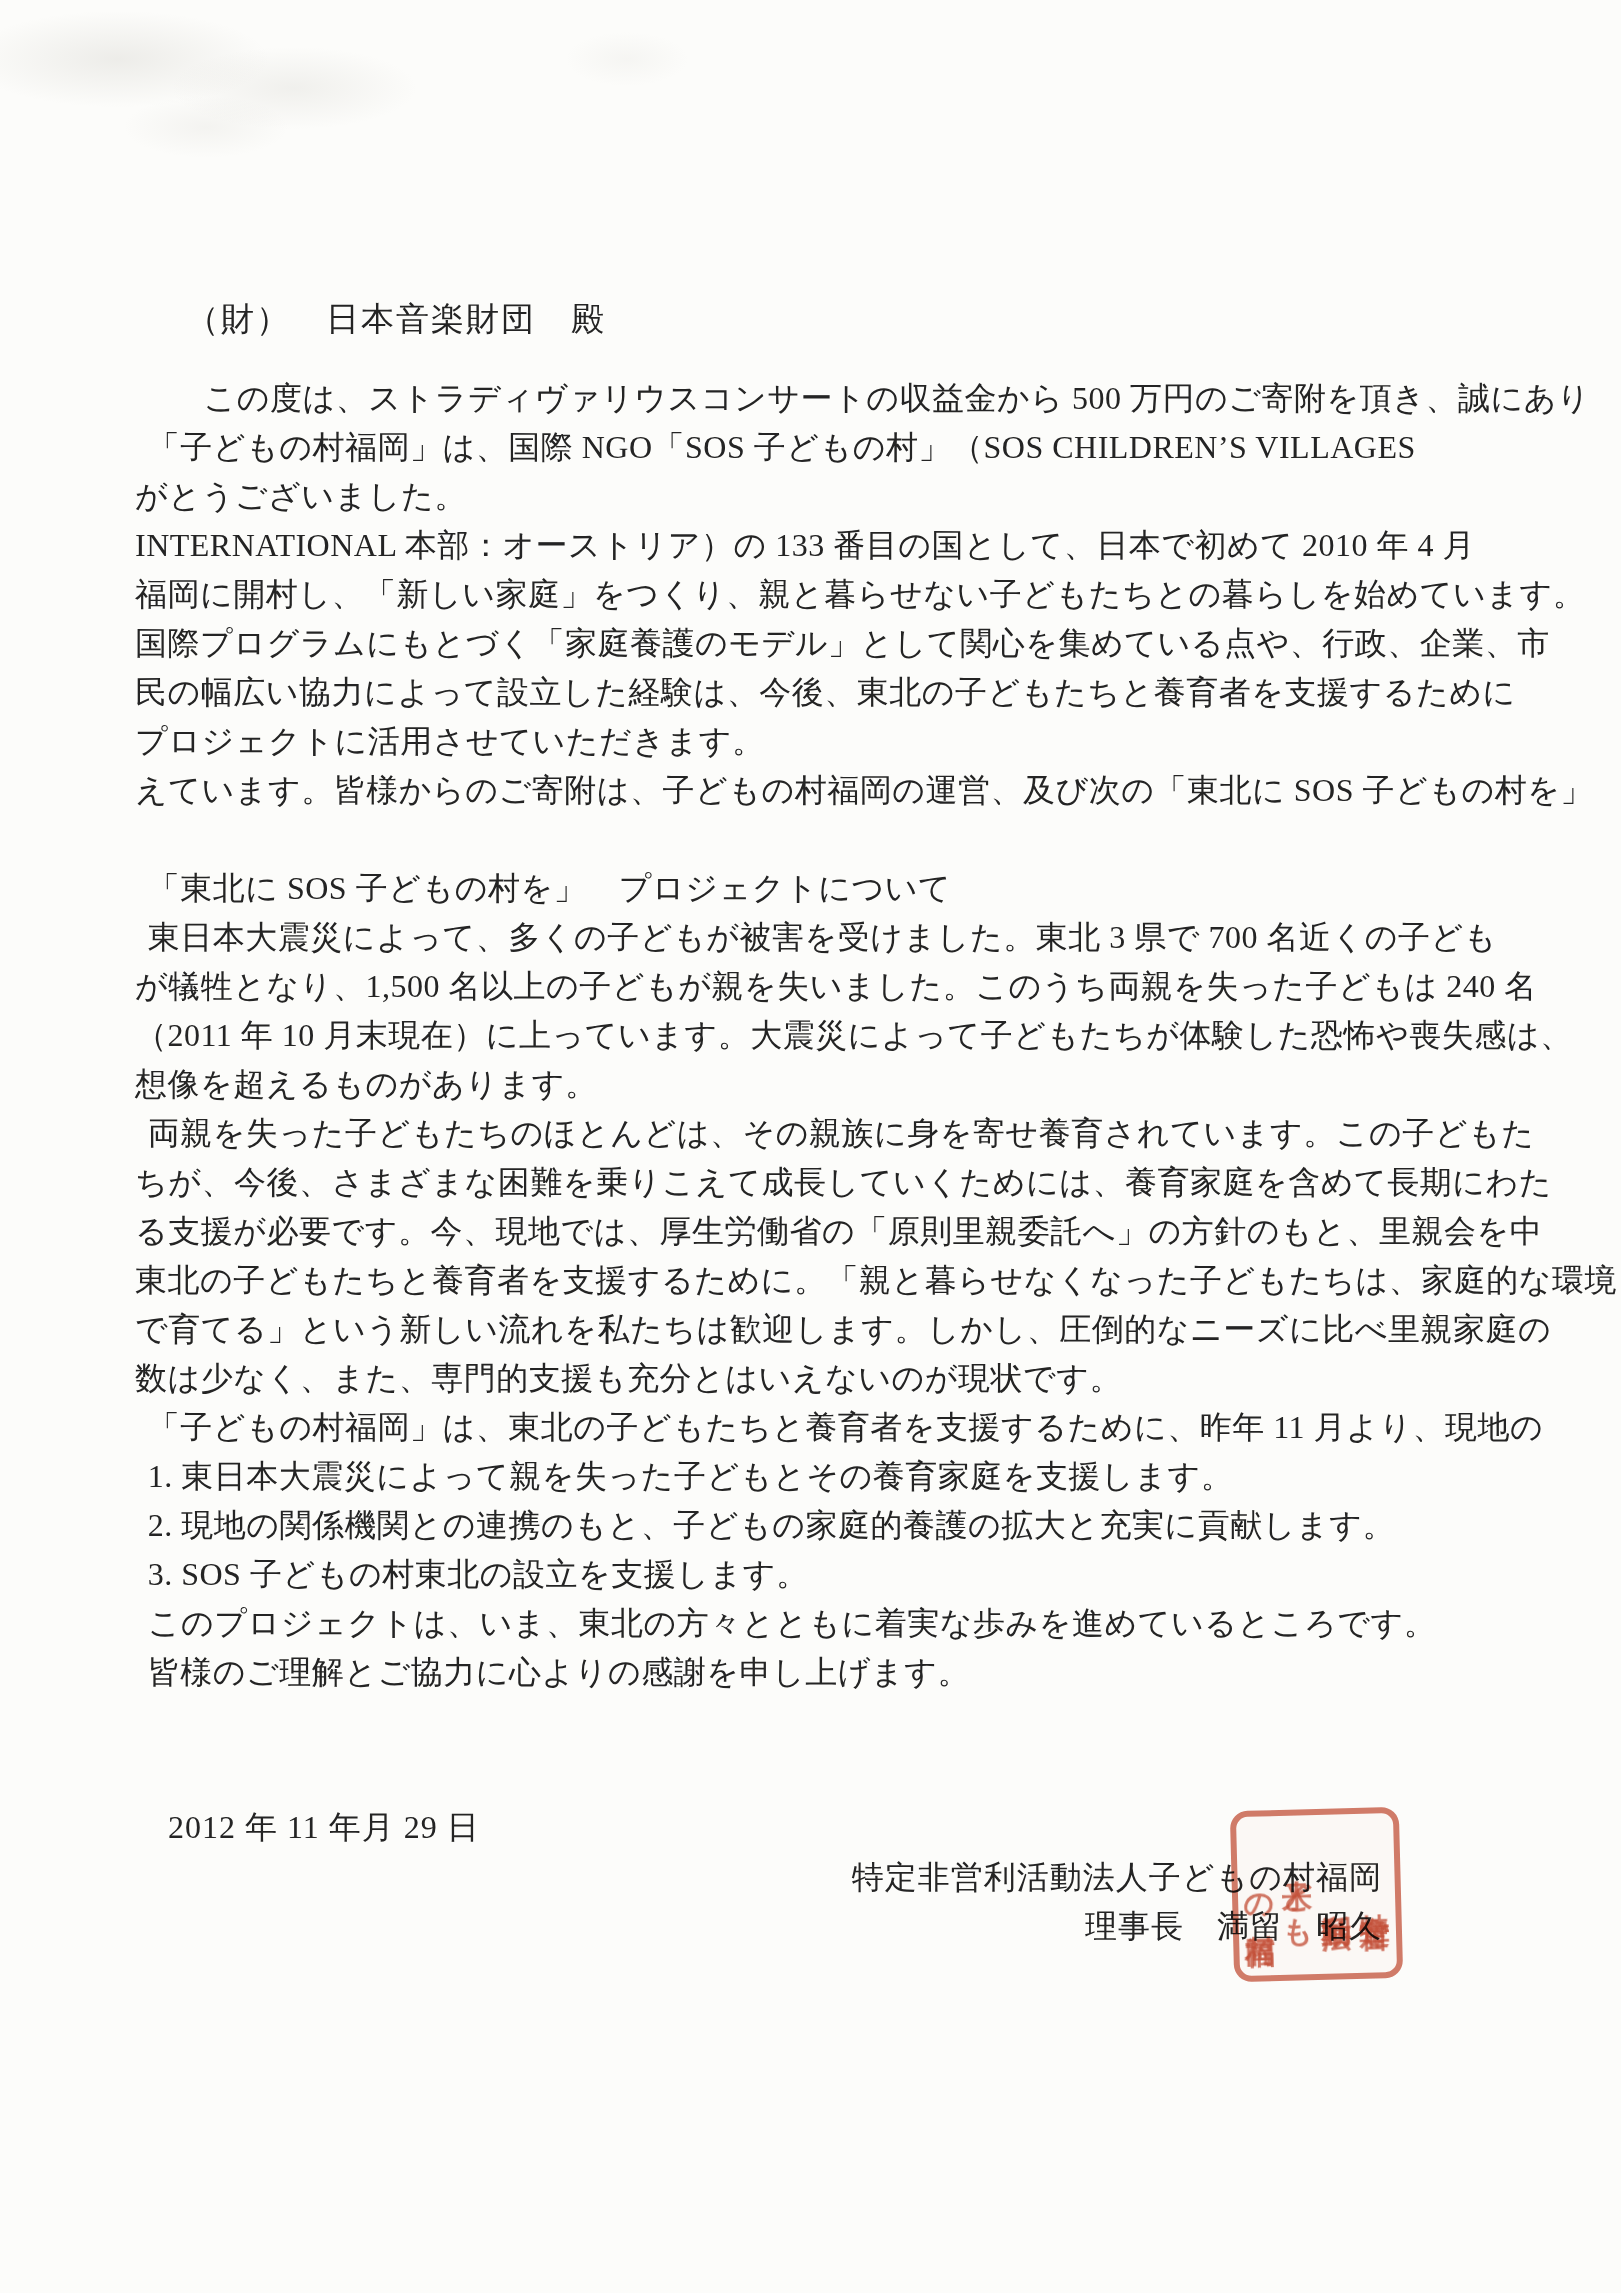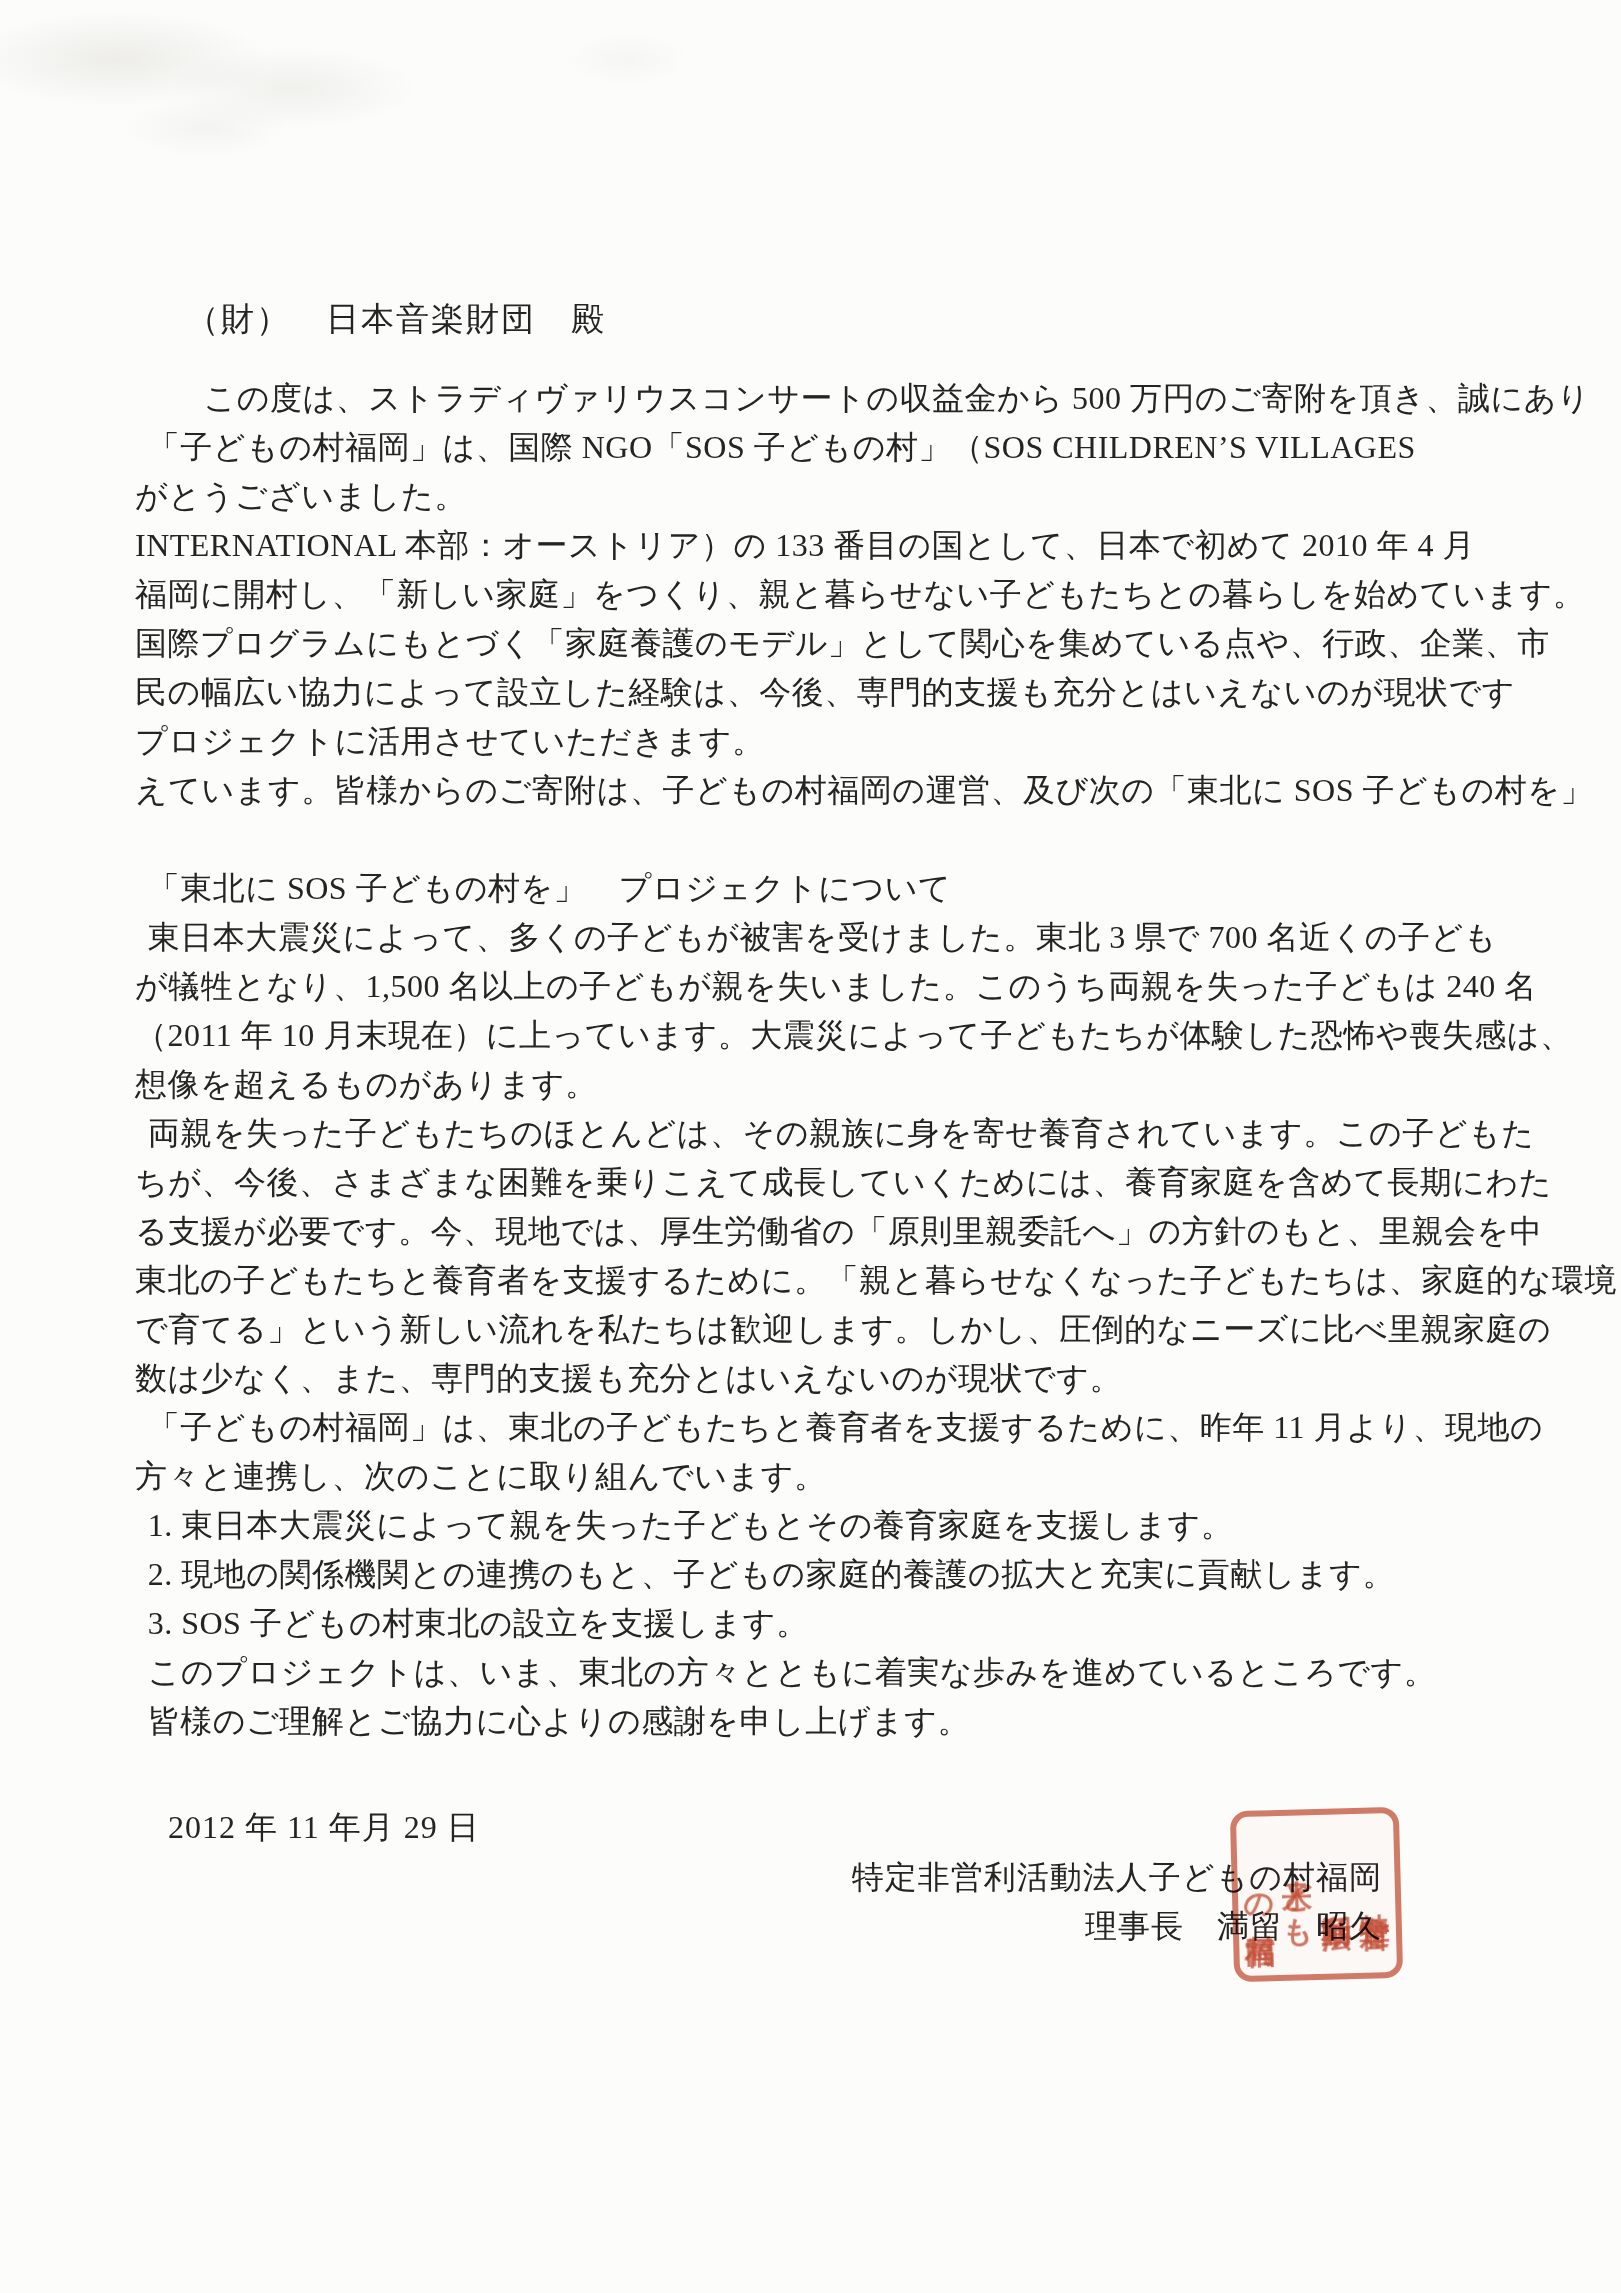--- a/index.html
+++ b/index.html
@@ -74,42 +74,41 @@
   <div class="recipient">（財）　日本音楽財団　殿</div>
 
   <div class="body-block">
     <div class="ln ind1">　この度は、ストラディヴァリウスコンサートの収益金から 500 万円のご寄附を頂き、誠にあり</div>
     <div class="ln ind05">「子どもの村福岡」は、国際 NGO「SOS 子どもの村」（SOS CHILDREN’S VILLAGES</div>
 
     <div class="ln">がとうございました。</div>
     <div class="ln">INTERNATIONAL 本部：オーストリア）の 133 番目の国として、日本で初めて 2010 年 4 月</div>
     <div class="ln">福岡に開村し、「新しい家庭」をつくり、親と暮らせない子どもたちとの暮らしを始めています。</div>
     <div class="ln">国際プログラムにもとづく「家庭養護のモデル」として関心を集めている点や、行政、企業、市</div>
-    <div class="ln">民の幅広い協力によって設立した経験は、今後、専門的支援も充分とはいえないのが現状です</div>
+    <div class="ln">民の幅広い協力によって設立した経験は、今後、東北の子どもたちと養育者を支援するために</div>
     <div class="ln">プロジェクトに活用させていただきます。</div>
     <div class="ln">えています。皆様からのご寄附は、子どもの村福岡の運営、及び次の「東北に SOS 子どもの村を」</div>
 
     <div class="ln"></div>
 
     <div class="ln ind05">「東北に SOS 子どもの村を」　プロジェクトについて</div>
 
     <div class="ln ind05">東日本大震災によって、多くの子どもが被害を受けました。東北 3 県で 700 名近くの子ども</div>
     <div class="ln">が犠牲となり、1,500 名以上の子どもが親を失いました。このうち両親を失った子どもは 240 名</div>
     <div class="ln">（2011 年 10 月末現在）に上っています。大震災によって子どもたちが体験した恐怖や喪失感は、</div>
     <div class="ln">想像を超えるものがあります。</div>
 
     <div class="ln ind05">両親を失った子どもたちのほとんどは、その親族に身を寄せ養育されています。この子どもた</div>
     <div class="ln">ちが、今後、さまざまな困難を乗りこえて成長していくためには、養育家庭を含めて長期にわた</div>
     <div class="ln">る支援が必要です。今、現地では、厚生労働省の「原則里親委託へ」の方針のもと、里親会を中</div>
     <div class="ln">東北の子どもたちと養育者を支援するために。「親と暮らせなくなった子どもたちは、家庭的な環境</div>
     <div class="ln">で育てる」という新しい流れを私たちは歓迎します。しかし、圧倒的なニーズに比べ里親家庭の</div>
     <div class="ln">数は少なく、また、専門的支援も充分とはいえないのが現状です。</div>
 
     <div class="ln ind05">「子どもの村福岡」は、東北の子どもたちと養育者を支援するために、昨年 11 月より、現地の</div>
-    <div class="ln">方々と連携し、次のことに取り組んでいます。</div>
 
     <div class="ln ind05">1. 東日本大震災によって親を失った子どもとその養育家庭を支援します。</div>
     <div class="ln ind05">2. 現地の関係機関との連携のもと、子どもの家庭的養護の拡大と充実に貢献します。</div>
     <div class="ln ind05">3. SOS 子どもの村東北の設立を支援します。</div>
 
     <div class="ln ind05">このプロジェクトは、いま、東北の方々とともに着実な歩みを進めているところです。</div>
     <div class="ln ind05">皆様のご理解とご協力に心よりの感謝を申し上げます。</div>
   </div>
 
   <div class="date-line">2012 年 11 年月 29 日</div>

